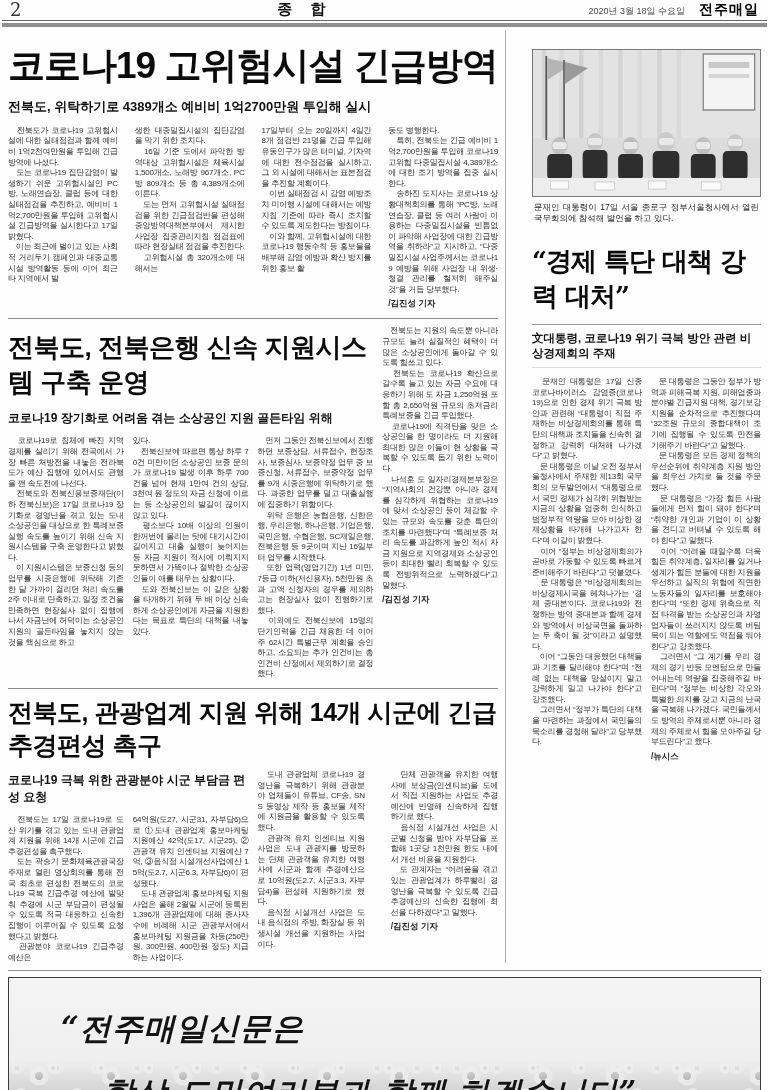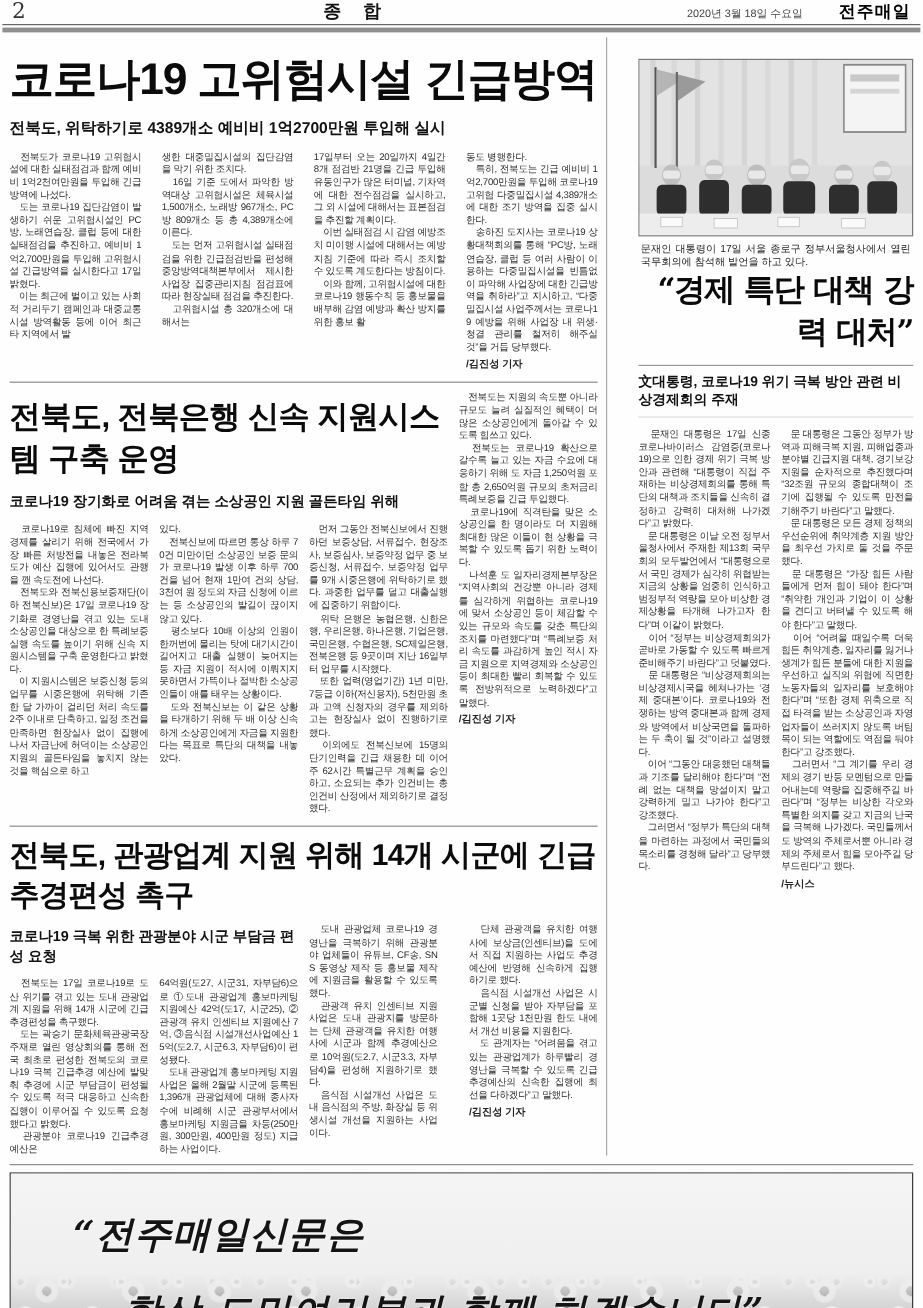--- a/index.html
+++ b/index.html
@@ -4,21 +4,21 @@
 <style>
   *{margin:0;padding:0;box-sizing:border-box}
   html,body{background:#fff}
   body{font-family:"Liberation Sans",sans-serif;color:#222}
   .page{width:769px;height:1090px;background:#fefefe;overflow:hidden;position:relative}
 
   
   .hdr{display:flex;align-items:flex-end;justify-content:space-between;padding:2px 10px 1px 10px;height:20px}
   .hdr-page{font-family:"DejaVu Serif",serif;font-size:18px;color:#333;line-height:1}
   .hdr-section{font-weight:bold;font-size:15px;letter-spacing:7px;color:#111}
-  .hdr-right{display:flex;align-items:baseline;gap:30px}
+  .hdr-right{display:flex;align-items:baseline;gap:14px}
   .hdr-date{font-size:9px;color:#444}
   .hdr-masthead{font-weight:900;font-size:14px;color:#000;letter-spacing:1px}
   .hdr-rule1{border-top:1px solid #666;margin:0 2px}
   .hdr-rule2{height:4px;background:#8f8f8f;margin:2px 2px 0 2px}
 
   
   .main{display:flex;padding:0 8px;margin-top:4px}
   .left{width:497px;padding-right:7px}
   .right{flex:1;border-left:1px solid #aaa;padding-left:26px;padding-top:18px}
 
@@ -43,21 +43,21 @@
   
   .a3-headline{font-size:25px;font-weight:900;color:#0b0b0b;letter-spacing:-0.5px;margin:2px 0 4px 0}
   .a3-grid{display:grid;grid-template-columns:1fr 1fr;column-gap:9px}
   .a3-leftsub{font-size:12px;font-weight:bold;margin:6px 0 9px 0;color:#111}
   .a3-left2{display:grid;grid-template-columns:1fr 1fr;column-gap:9px}
   .a3-right2{display:grid;grid-template-columns:1fr 1fr;column-gap:26px;margin-top:4px;min-height:150px}
 
   
   .photo-wrap{width:100%;border:1px solid #777;line-height:0}
   .caption{font-size:8.5px;line-height:11px;color:#222;margin:5px 2px 0 2px;text-align:justify;word-break:break-all}
-  .p-headline{font-family:"DejaVu Serif","Liberation Serif",serif;font-weight:bold;font-size:26px;color:#0a0a0a;text-align:right;letter-spacing:-1px;margin:0 0 10px 0}
+  .p-headline{font-family:"DejaVu Serif","Liberation Serif",serif;font-weight:bold;font-size:26px;color:#0a0a0a;text-align:left;letter-spacing:-1px;margin:20px 0 10px 0}
   .p-sub{border-top:1px solid #999;border-bottom:1px solid #ddd;padding:6px 0;font-size:11.5px;font-weight:bold;color:#111;margin-bottom:9px}
   .p-cols{display:grid;grid-template-columns:1fr 1fr;column-gap:9px;min-height:408px}
 
   .fullsep{border:none;border-top:1px solid #8c8c8c;margin:7px 8px 6px 8px}
 
   
   .ad{margin:0 8px;height:332px;border:1px solid #3a3a3a;position:relative;overflow:hidden}
   .ad-photo{position:absolute;inset:0;background-color:#bdbdbd;
     background-image:
       radial-gradient(circle at 12px 14px,#333 0 3px,#ececec 3px 7px,rgba(0,0,0,0) 8px),

